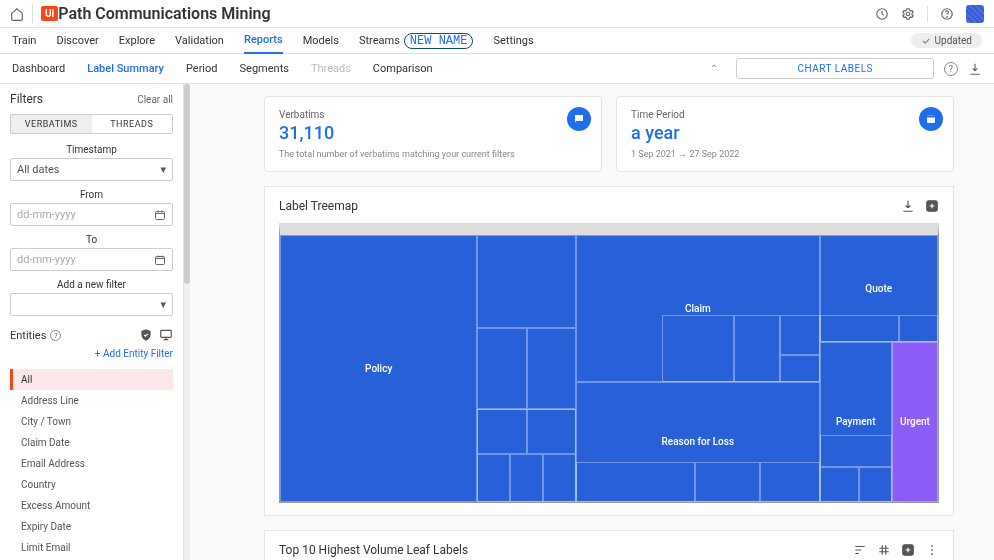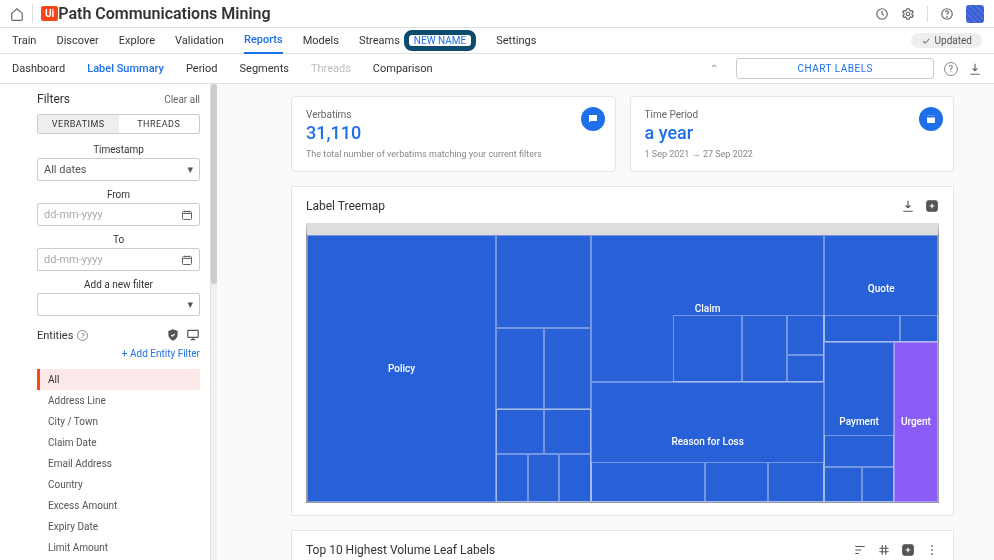--- a/index.html
+++ b/index.html
@@ -9,30 +9,30 @@
 .home-icon { width: 14px; height: 14px; color: #666; cursor: pointer; }
 .logo-badge { background: #fa4616; color: #fff; font-weight: bold; font-size: 10px; padding: 2px 4px; border-radius: 2px; }
 .app-title { font-weight: 600; font-size: 16px; }
 .topbar-right { display: flex; align-items: center; gap: 12px; }
 .topbar-icon { width: 14px; height: 14px; color: #666; cursor: pointer; }
 .avatar { width: 18px; height: 18px; background: #4a6ee0; border-radius: 3px; display: flex; align-items: center; justify-content: center; color: #fff; font-size: 9px; background-image: repeating-linear-gradient(45deg, #3a5ed0, #3a5ed0 2px, #4a6ee0 2px, #4a6ee0 4px); }
 .maintabs { height: 26px; border-bottom: 1px solid #e0e0e0; display: flex; align-items: center; padding: 0 12px; gap: 20px; font-size: 11px; justify-content: space-between; }
 .maintabs-left { display: flex; align-items: center; gap: 20px; }
 .maintab { color: #333; cursor: pointer; height: 26px; display: flex; align-items: center; }
 .maintab.active { color: #1f6feb; border-bottom: 2px solid #1f6feb; font-weight: 500; }
-.badge-new { font-size: 10px; color: #1f6feb; border: 5px solid #0c4a6e; border-radius: 8px; padding: 0 5px; margin-left: 4px; }
+.badge-new { font-size: 12px; color: #1f6feb; border: 1px solid #0c4a6e; border-radius: 8px; padding: 0 5px; margin-left: 4px; font-family: Liberation Mono, monospace; }
 .updated-pill { background: #eee; border-radius: 10px; padding: 2px 10px; font-size: 10px; color: #555; display: flex; align-items: center; gap: 4px; }
 .subtabs { height: 30px; border-bottom: 1px solid #e0e0e0; display: flex; align-items: center; padding: 0 12px; gap: 22px; font-size: 11px; justify-content: space-between; }
 .subtabs-left { display: flex; align-items: center; gap: 22px; }
 .subtab { color: #333; cursor: pointer; }
 .subtab.active { color: #1f6feb; font-weight: 500; }
 .subtab.disabled { color: #bbb; }
 .subtabs-right { display: flex; align-items: center; gap: 10px; }
 .chart-labels-btn { border: 1px solid #ccc; border-radius: 3px; padding: 4px 60px; font-size: 10px; color: #1f6feb; cursor: pointer; letter-spacing: 0.5px; }
-.body-row { display: flex; height: calc(560px - 84px); padding-left: 27px; }
+.body-row { display: flex; height: calc(560px - 84px); }
 .sidebar { width: 184px; border-right: 1px solid #e0e0e0; padding: 8px 10px; overflow-y: auto; font-size: 11px; }
 .sidebar-head { display: flex; justify-content: space-between; align-items: center; margin-bottom: 8px; }
 .sidebar-title { font-size: 12px; }
 .clear-all { color: #666; font-size: 10px; cursor: pointer; }
 .tab-toggle { display: flex; border: 1px solid #ccc; border-radius: 2px; margin-bottom: 10px; }
 .tab-toggle-item { flex: 1; text-align: center; padding: 4px 0; font-size: 9px; letter-spacing: 0.5px; cursor: pointer; }
 .tab-toggle-item.active { background: #eee; }
 .field-label { font-size: 10px; color: #333; margin: 8px 0 3px; text-align: center; }
 .select, .date-input { width: 100%; border: 1px solid #ccc; border-radius: 2px; padding: 4px 6px; font-size: 11px; color: #555; display: flex; align-items: center; justify-content: space-between; background: #fff; cursor: pointer; }
 .date-input .placeholder { color: #aaa; }
@@ -194,21 +194,21 @@
     <div class="add-entity">+   Add Entity Filter</div>
     <div class="entity-list">
       <div class="entity-item active">All</div>
       <div class="entity-item">Address Line</div>
       <div class="entity-item">City / Town</div>
       <div class="entity-item">Claim Date</div>
       <div class="entity-item">Email Address</div>
       <div class="entity-item">Country</div>
       <div class="entity-item">Excess Amount</div>
       <div class="entity-item">Expiry Date</div>
-      <div class="entity-item">Limit Amount</div>
+      <div class="entity-item">Limit Email</div>
       <div class="entity-item">Policy Number</div>
     </div>
   </div>
 
   <div class="main">
     <div class="scroll-track" style="left:0;"></div>
     <div class="scroll-thumb" style="left:0;"></div>
 
     <div class="summary-cards">
       <div class="card">

